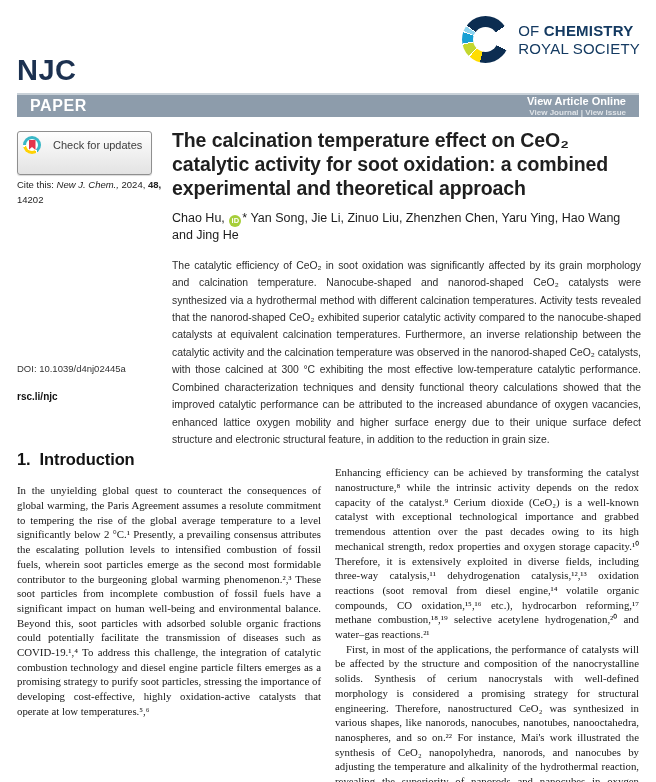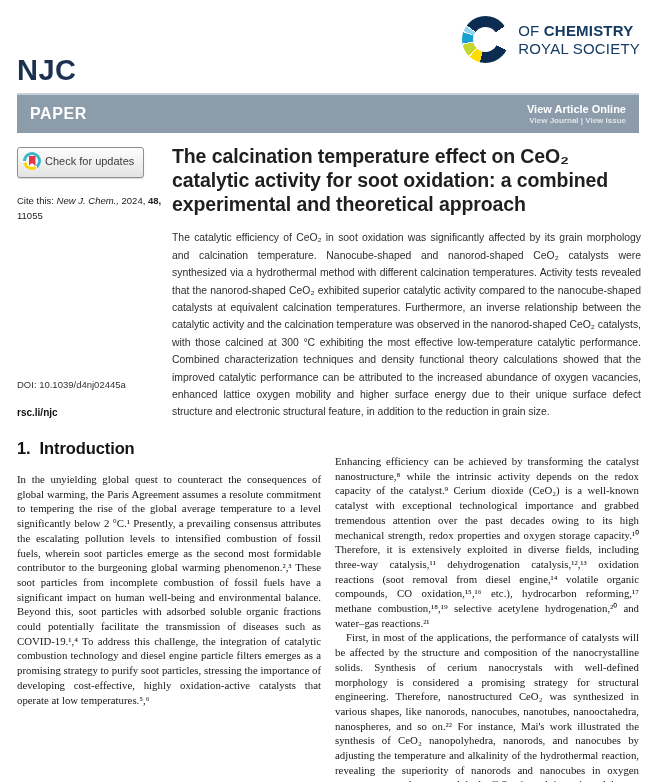--- a/index.html
+++ b/index.html
@@ -30,38 +30,38 @@
       #8ed4ef 291deg 304deg,
       #ffffff 304deg 307deg,
       #0c2d51 307deg 360deg);
   }
   .rsc-ring::after { content:""; position:absolute; inset:11px; background:#fff; border-radius:50%; }
   .rsc-text { font-size:15px; line-height:1.15; color:#143a61; letter-spacing:0.2px; }
   .rsc-text .bold { font-weight:700; }
 
   
   .banner {
-    margin:0 17px; height:40px; background:#8d9cab; border-top:2px solid #c9d1d8;
+    margin:0 17px; height:24px; background:#8d9cab; border-top:2px solid #c9d1d8;
     display:flex; align-items:center; justify-content:space-between; padding:0 13px;
     box-sizing:border-box;
   }
   .banner .type { color:#ffffff; font-size:16px; font-weight:700; letter-spacing:0.6px; }
   .banner .links { text-align:right; }
   .banner .vao { color:#ffffff; font-size:11px; font-weight:700; }
   .banner .vji { color:rgba(255,255,255,0.72); font-size:8px; font-weight:700; margin-top:1px; }
 
   
   .article-head { display:flex; margin:12px 17px 0; }
   .side { position:relative; width:150px; flex:0 0 150px; height:292px; }
   .check-badge {
     position:absolute; left:0; top:2px;
-    display:inline-flex; align-items:center; gap:4px;
+    display:inline-flex; align-items:center; gap:12px;
     border:1px solid #8f8f8f; border-radius:3px;
     background:linear-gradient(#fefefe,#e3e3e3);
-    padding:4px 9px 7px 5px; font-size:11px; color:#3d3d3d;
+    padding:4px 9px 20px 5px; font-size:11px; color:#3d3d3d;
     box-shadow:0 1px 1px rgba(0,0,0,0.15); cursor:pointer;text-align:center;
   }
   .crossmark {
     width:18px; height:18px; border-radius:50%; position:relative; flex:0 0 18px;
     background:conic-gradient(from 0deg,
       #3ab7c6 0deg 140deg, #ffffff 140deg 150deg,
       #ffd204 150deg 258deg, #ffffff 258deg 268deg,
       #3ab7c6 268deg 360deg);
   }
   .crossmark::before { content:""; position:absolute; inset:3px; background:#fff; border-radius:50%; }
@@ -129,27 +129,28 @@
   </div>
 
   <div class="article-head">
     <div class="side">
       <div class="check-badge">
         <span class="crossmark">
             <span class="bm"></span>
           </span>
         <span>Check for updates</span>
       </div>
-      <div class="cite"><span>Cite this: </span><i>New J. Chem.,</i><span> 2024,</span> <b>48,</b><span> 11055</span></div>
+      <div class="cite"><span>Cite this: </span><i>New J. Chem.,</i><span> 2024,</span> <b>48,</b><span> 14202</span></div>
       <div class="doi">DOI: 10.1039/d4nj02445a</div>
       <div class="rsclink">rsc.li/njc</div>
     </div>
 
     <div class="main-head">
       <h1 class="title">The calcination temperature effect on CeO₂ catalytic activity for soot oxidation: a combined experimental and theoretical approach</h1>
+      <div class="authors"><span>Chao Hu,</span> <span class="orcid">iD</span><span>* Yan Song, Jie Li, Zinuo Liu, Zhenzhen Chen, Yaru Ying, Hao Wang and Jing He</span></div>
       <div class="abstract">The catalytic efficiency of CeO₂ in soot oxidation was significantly affected by its grain morphology and calcination temperature. Nanocube-shaped and nanorod-shaped CeO₂ catalysts were synthesized via a hydrothermal method with different calcination temperatures. Activity tests revealed that the nanorod-shaped CeO₂ exhibited superior catalytic activity compared to the nanocube-shaped catalysts at equivalent calcination temperatures. Furthermore, an inverse relationship between the catalytic activity and the calcination temperature was observed in the nanorod-shaped CeO₂ catalysts, with those calcined at 300 °C exhibiting the most effective low-temperature catalytic performance. Combined characterization techniques and density functional theory calculations showed that the improved catalytic performance can be attributed to the increased abundance of oxygen vacancies, enhanced lattice oxygen mobility and higher surface energy due to their unique surface defect structure and electronic structural feature, in addition to the reduction in grain size.</div>
     </div>
   </div>
 
   <div class="intro">
     <div class="col">
       <div class="sec-head"><span class="num">1.</span><span>Introduction</span></div>
       <p class="body-p">In the unyielding global quest to counteract the consequences of global warming, the Paris Agreement assumes a resolute commitment to tempering the rise of the global average temperature to a level significantly below 2 °C.¹ Presently, a prevailing consensus attributes the escalating pollution levels to intensified combustion of fossil fuels, wherein soot particles emerge as the second most formidable contributor to the burgeoning global warming phenomenon.²,³ These soot particles from incomplete combustion of fossil fuels have a significant impact on human well-being and environmental balance. Beyond this, soot particles with adsorbed soluble organic fractions could potentially facilitate the transmission of diseases such as COVID-19.¹,⁴ To address this challenge, the integration of catalytic combustion technology and diesel engine particle filters emerges as a promising strategy to purify soot particles, stressing the importance of developing cost-effective, highly oxidation-active catalysts that operate at low temperatures.⁵,⁶</p>
     </div>
     <div class="col col-right">

